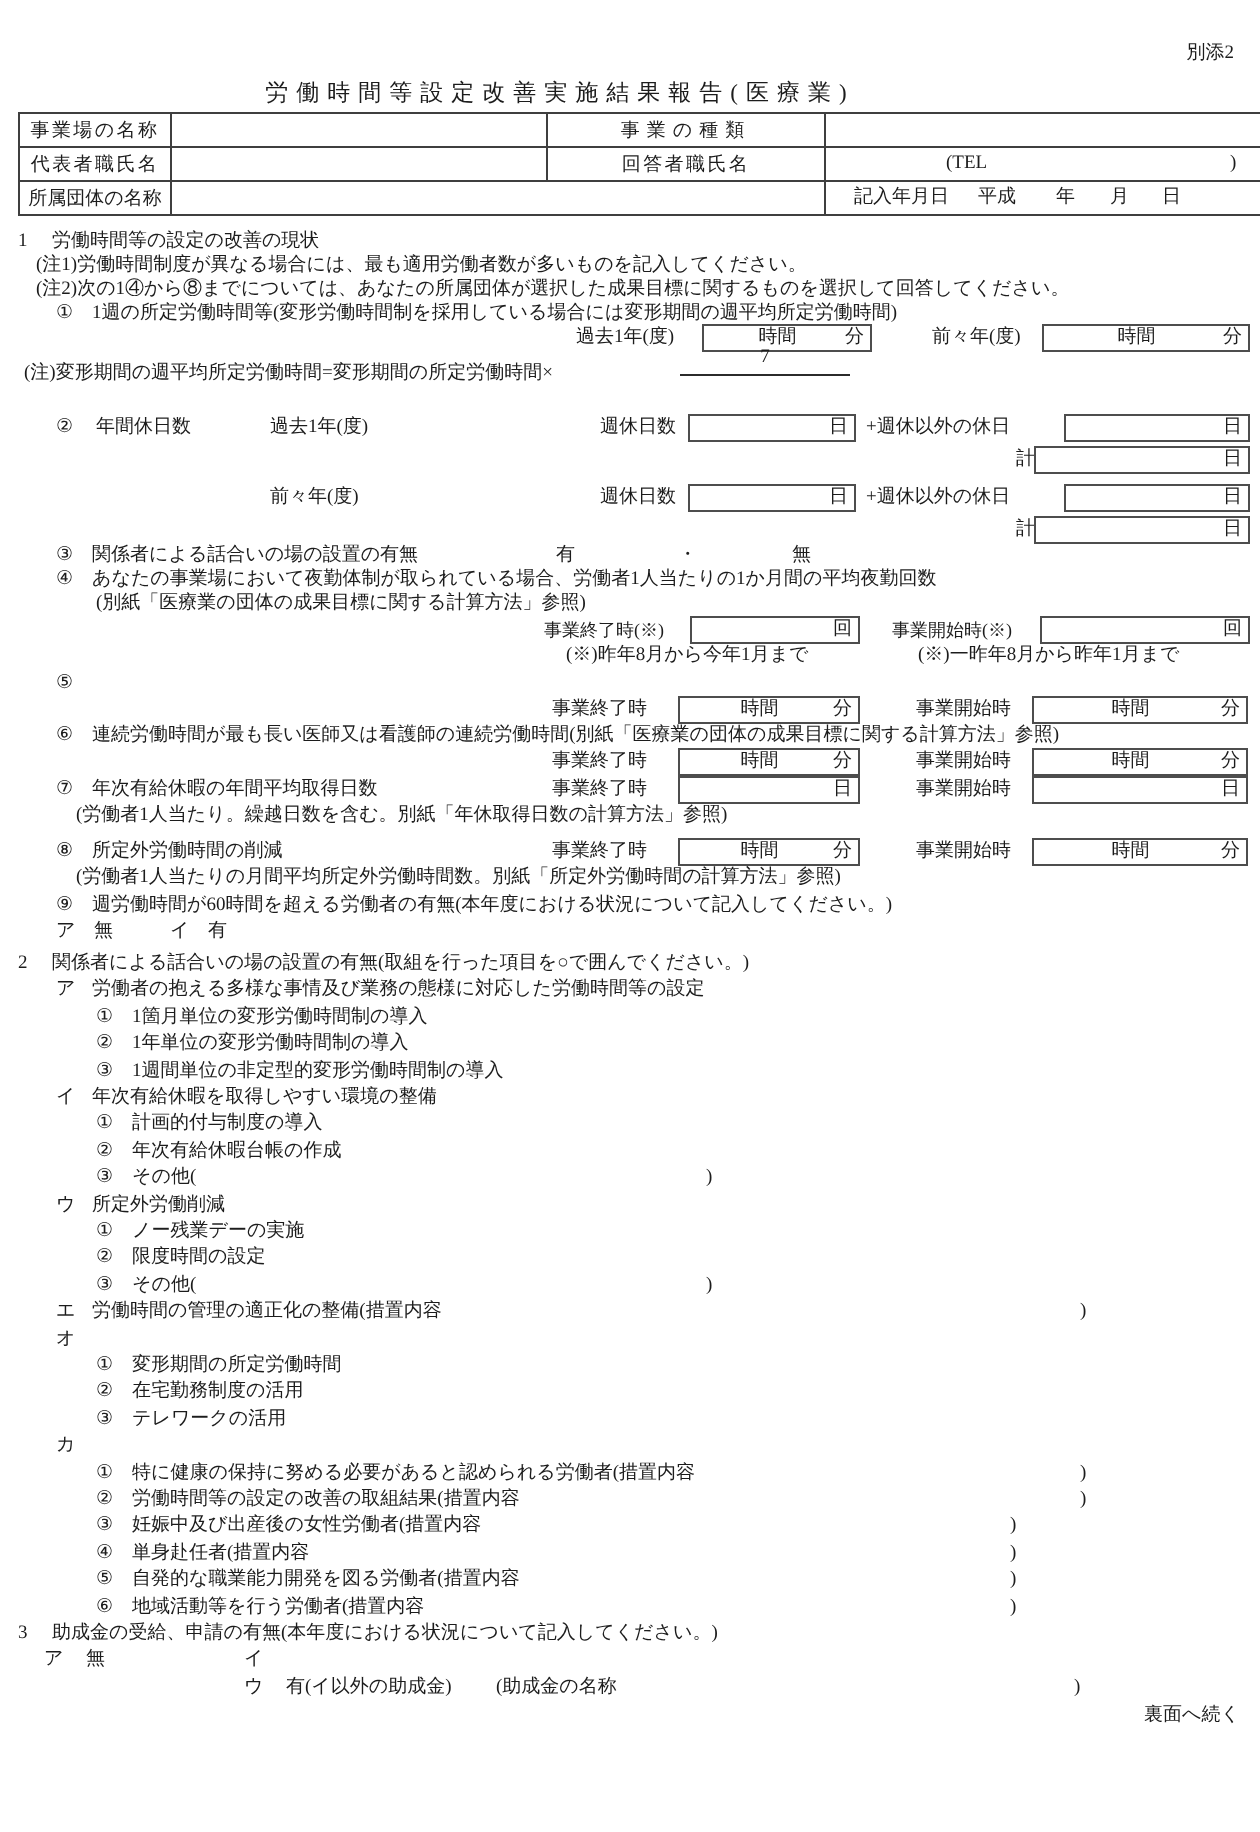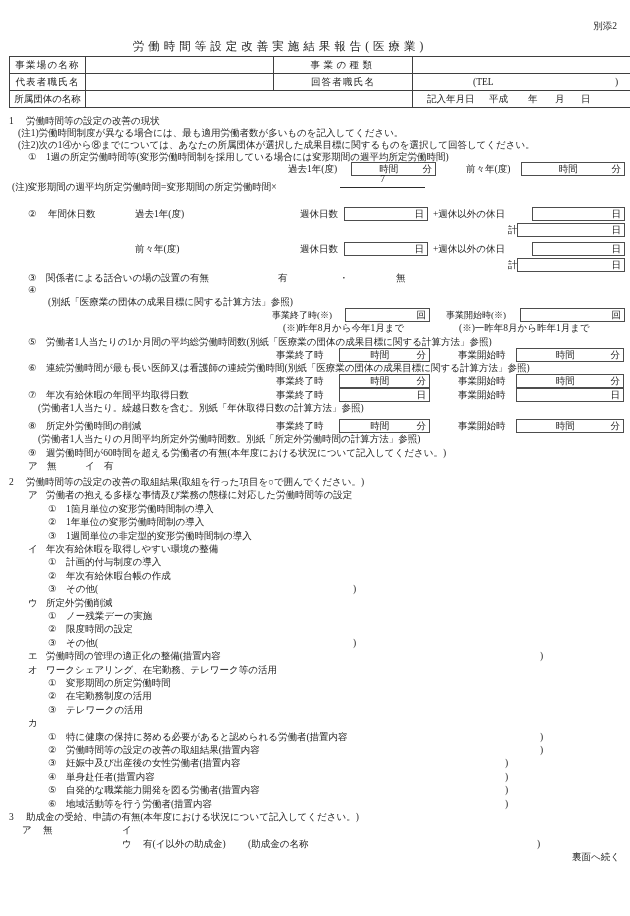--- a/index.html
+++ b/index.html
@@ -141,20 +141,21 @@
   <div class="line" style="top:272px">
     <span class="at" style="left:28px">③</span>
     <span class="at" style="left:46px">関係者による話合いの場の設置の有無</span>
     <span class="at" style="left:278px">有</span>
     <span class="at" style="left:339px">・</span>
     <span class="at" style="left:396px">無</span>
   </div>
 
   <div class="line" style="top:284px">
     <span class="at" style="left:28px">④</span>
+    <span class="at" style="left:46px">あなたの事業場において夜勤体制が取られている場合、労働者1人当たりの1か月間の平均夜勤回数</span>
   </div>
   <div class="line" style="top:296px">
     <span class="at" style="left:48px">(別紙「医療業の団体の成果目標に関する計算方法」参照)</span>
   </div>
   <div class="line" style="top:309px">
     <span class="at sm" style="left:272px">事業終了時(※)</span>
     <span class="fbox end" style="left:345px;width:85px">
       <span>回</span>
     </span>
     <span class="at sm" style="left:446px">事業開始時(※)</span>
@@ -162,21 +163,20 @@
       <span>回</span>
     </span>
   </div>
   <div class="line" style="top:322px">
     <span class="at" style="left:283px">(※)昨年8月から今年1月まで</span>
     <span class="at" style="left:459px">(※)一昨年8月から昨年1月まで</span>
   </div>
 
   <div class="line" style="top:336px">
     <span class="at" style="left:28px">⑤</span>
-    <span class="at" style="left:46px">労働者1人当たりの1か月間の平均総労働時間数(別紙「医療業の団体の成果目標に関する計算方法」参照)</span>
   </div>
   <div class="line" style="top:349px">
     <span class="at" style="left:276px">事業終了時</span>
     <span class="fbox time" style="left:339px;width:91px">
       <span class="u-h">時間</span>
       <span>分</span>
     </span>
     <span class="at" style="left:458px">事業開始時</span>
     <span class="fbox time" style="left:516px;width:108px">
       <span class="u-h">時間</span>
@@ -241,21 +241,21 @@
   </div>
   <div class="line" style="top:460px">
     <span class="at" style="left:28px">ア</span>
     <span class="at" style="left:47px">無</span>
     <span class="at" style="left:85px">イ</span>
     <span class="at" style="left:104px">有</span>
   </div>
 
   <div class="line" style="top:476px">
     <span class="at" style="left:9px">2</span>
-    <span class="at" style="left:26px">労働時間等の設定の改善の取組結果(取組を行った項目を○で囲んでください。)</span>
+    <span class="at" style="left:26px">関係者による話合いの場の設置の有無(取組を行った項目を○で囲んでください。)</span>
   </div>
   <div class="line" style="top:489px">
     <span class="at" style="left:28px">ア</span>
     <span class="at" style="left:46px">労働者の抱える多様な事情及び業務の態様に対応した労働時間等の設定</span>
   </div>
   <div class="line" style="top:503px">
     <span class="at" style="left:48px">①</span>
     <span class="at" style="left:66px">1箇月単位の変形労働時間制の導入</span>
   </div>
   <div class="line" style="top:516px">
@@ -300,21 +300,20 @@
     <span class="at" style="left:66px">その他(</span>
     <span class="at" style="left:353px">)</span>
   </div>
   <div class="line" style="top:650px">
     <span class="at" style="left:28px">エ</span>
     <span class="at" style="left:46px">労働時間の管理の適正化の整備(措置内容</span>
     <span class="at" style="left:540px">)</span>
   </div>
   <div class="line" style="top:664px">
     <span class="at" style="left:28px">オ</span>
-    <span class="at" style="left:46px">ワークシェアリング、在宅勤務、テレワーク等の活用</span>
   </div>
   <div class="line" style="top:677px">
     <span class="at" style="left:48px">①</span>
     <span class="at" style="left:66px">変形期間の所定労働時間</span>
   </div>
   <div class="line" style="top:690px">
     <span class="at" style="left:48px">②</span>
     <span class="at" style="left:66px">在宅勤務制度の活用</span>
   </div>
   <div class="line" style="top:704px">

